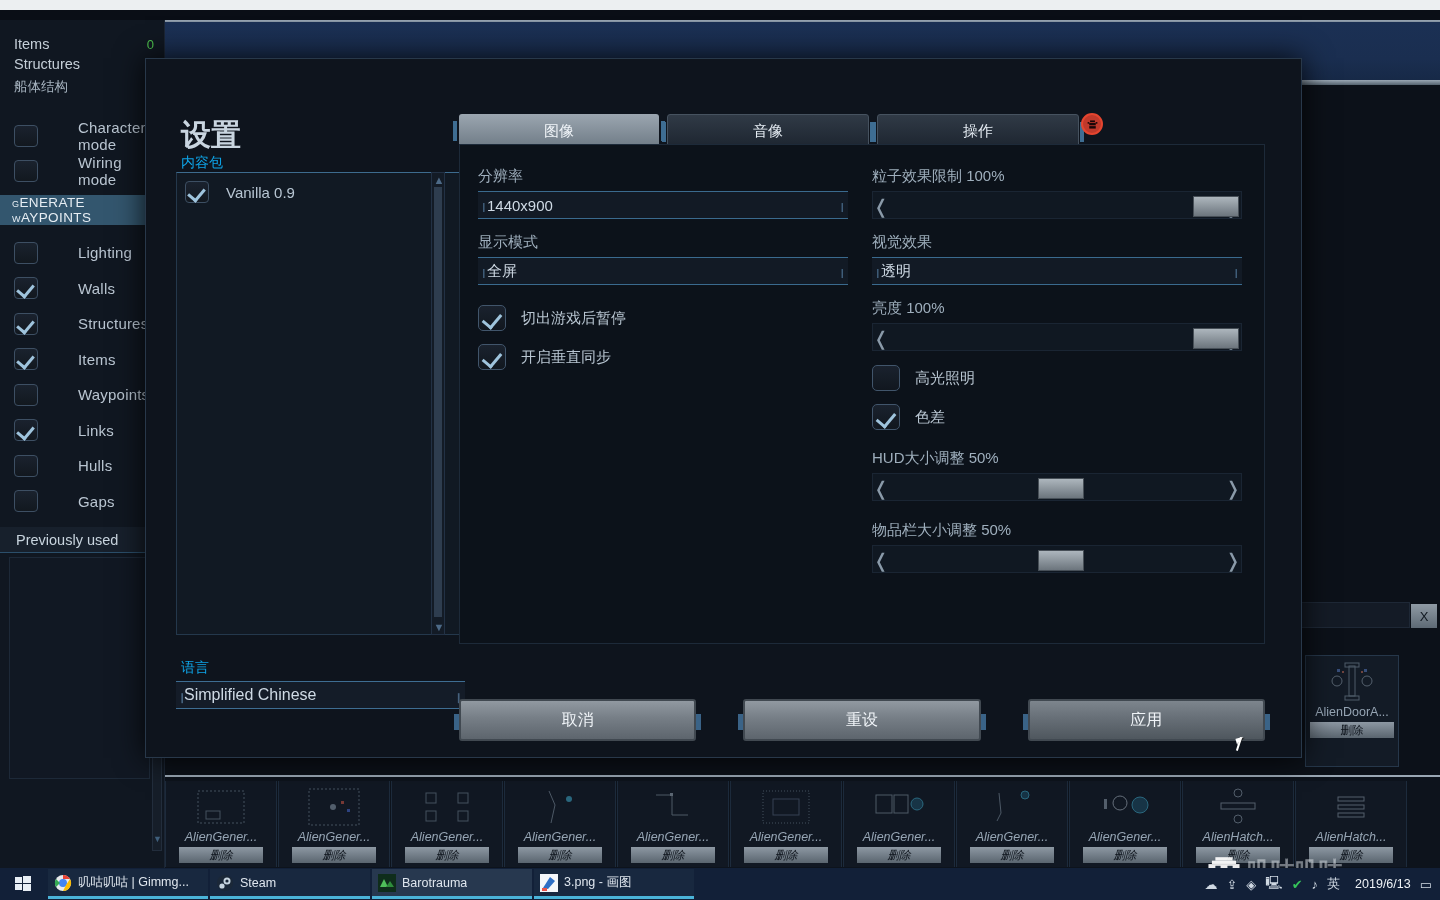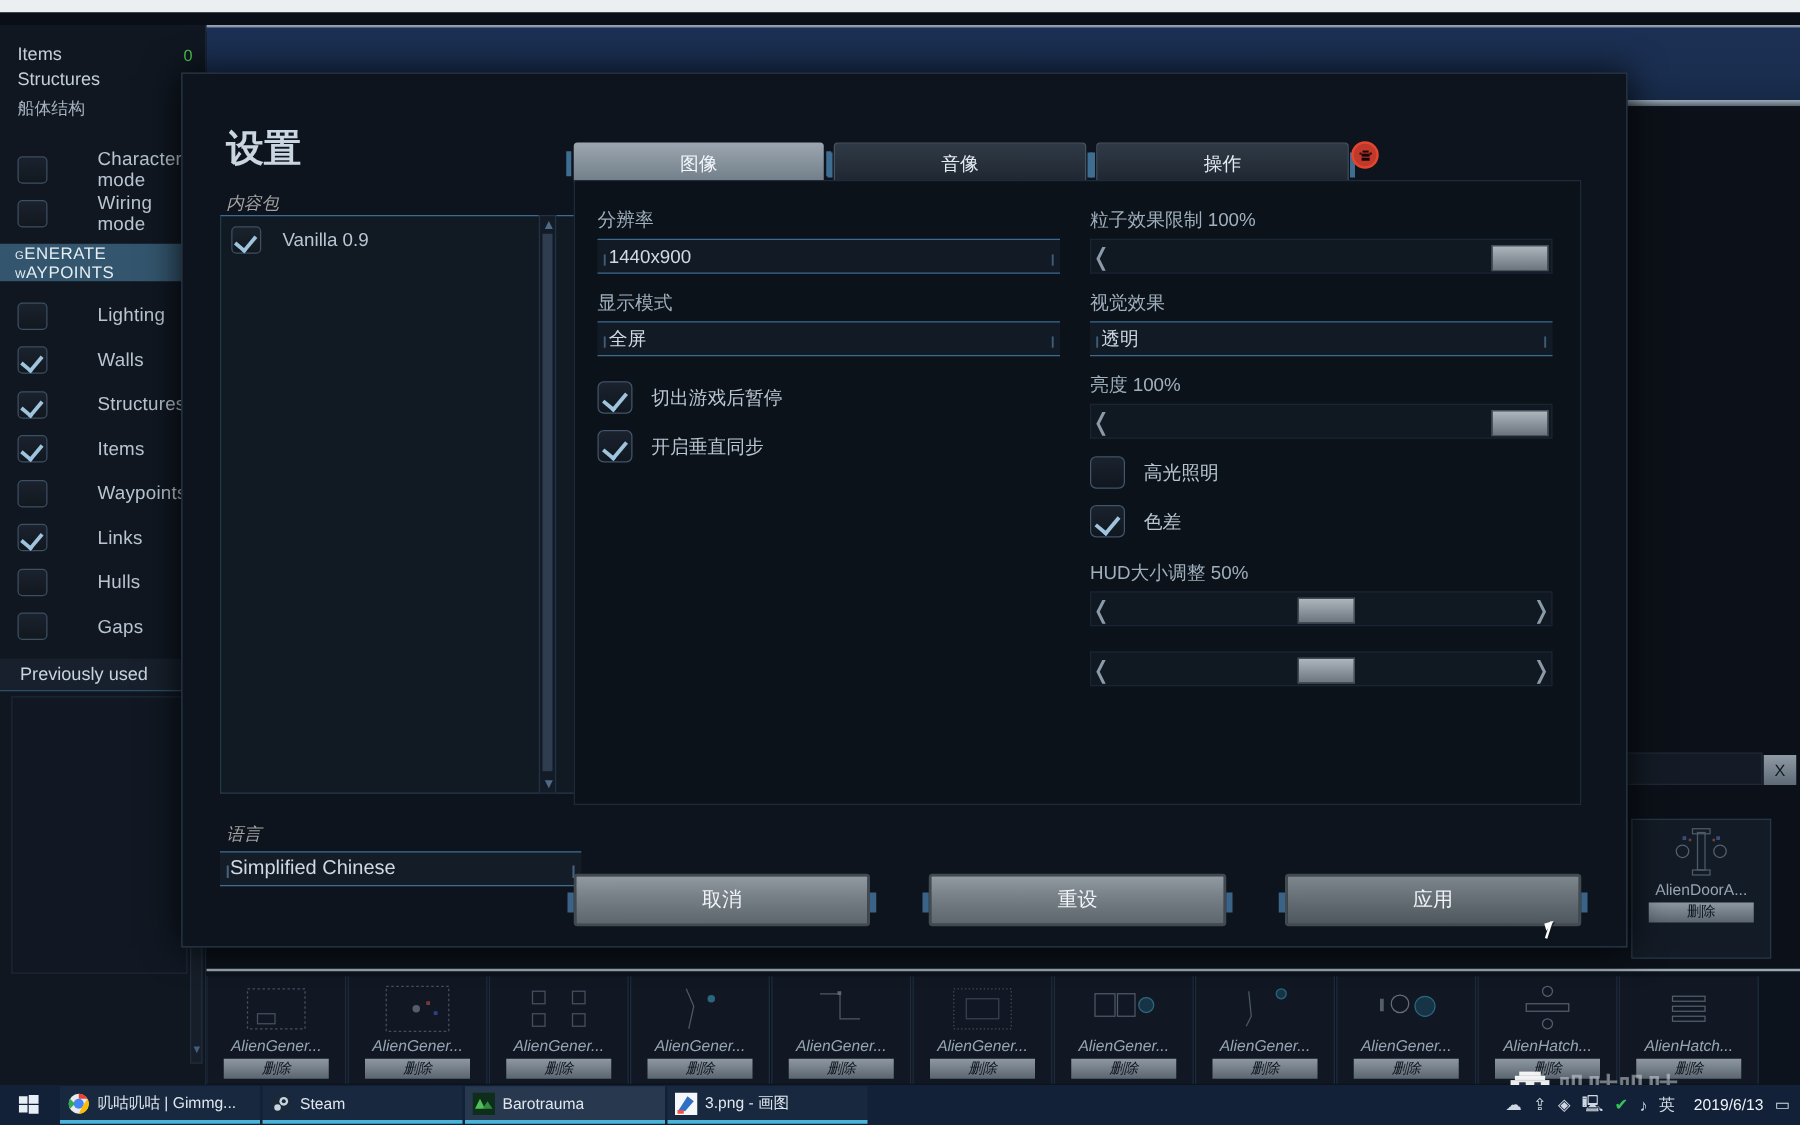--- a/index.html
+++ b/index.html
@@ -103,33 +103,33 @@
     display:flex; flex-direction:column; align-items:center;font-style:italic;
   }
   .item-thumb { width:62px; height:44px; margin-top:4px; opacity:.55; }
   .item-name { color:#96a5b4; font-size:12.5px; margin-top:1px; }
   .item-del {
     width:84px; height:16px; margin-top:3px;
     background:linear-gradient(180deg,#8d98a3,#5a656f);
     color:#0e141c; font-size:11.5px; text-align:center; line-height:16px;
   }
   .float-card {
-    position:absolute; left:1305px; top:645px; width:112px; height:112px;
+    position:absolute; left:1305px; top:645px; width:94px; height:112px;
     background:#131b26; border:1px solid #26374a;
     display:flex; flex-direction:column; align-items:center;
   }
 
   
   .dialog {
     position:absolute; left:145px; top:48px; width:1157px; height:700px;
     background:#0e141d; border:1px solid #28384a;
     box-shadow:0 0 28px rgba(0,0,0,.85);
   }
-  .dlg-title { position:absolute; left:35px; top:40px; color:#c9d5e0; font-size:30px; font-weight:bold; }
-  .sec-label { color:#a3a3a3; font-size:14px;font-style:italic; }
+  .dlg-title { position:absolute; left:35px; top:56px; color:#c9d5e0; font-size:30px; font-weight:bold; }
+  .sec-label { color:#0ea5e9; font-size:14px; }
 
   .contentpack-label { position:absolute; left:35px; top:95px; }
   .cp-panel {
     position:absolute; left:30px; top:113px; width:289px; height:463px;
     background:#111923; border:1px solid #24384c; border-top:1px solid #3d6b8e;
   }
   .cp-row { display:flex; align-items:center; padding:8px 0 0 8px; }
   .cp-name { margin-left:17px; color:#b8c6d3; font-size:15px; }
   .cp-scroll {
     position:absolute; left:285px; top:113px; width:14px; height:463px;
@@ -598,20 +598,21 @@
 
           <div style="height:6px"></div>
           <div class="fld-label">HUD大小调整 50%</div>
           <div class="slider">
             <div class="carat l">❬</div>
             <div class="carat r">❭</div>
             <div class="knob" id="knob-hud" style="left: 165px;"></div>
           </div>
 
           <div style="height:6px"></div>
+          <div class="fld-label">物品栏大小调整 50%</div>
           <div class="slider">
             <div class="carat l">❬</div>
             <div class="carat r">❭</div>
             <div class="knob" id="knob-inventory" style="left: 165px;"></div>
           </div>
         </div>
       </div>
 
       <div class="dlg-buttons">
         <div class="dbtn">

